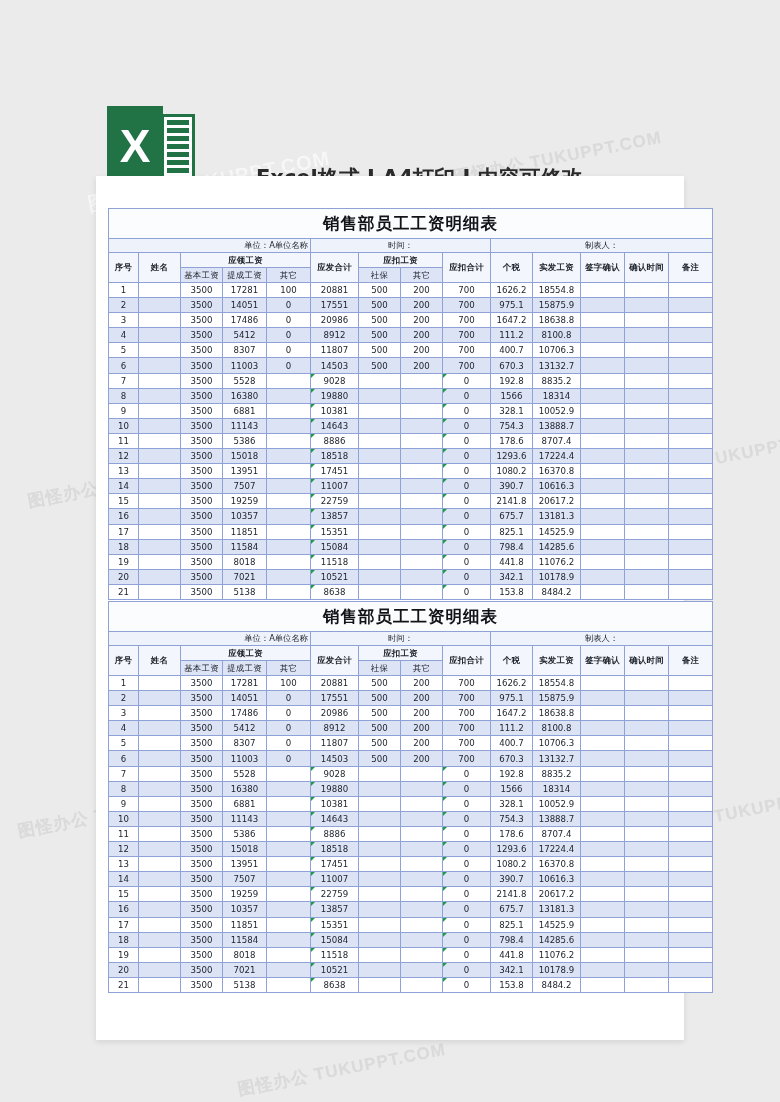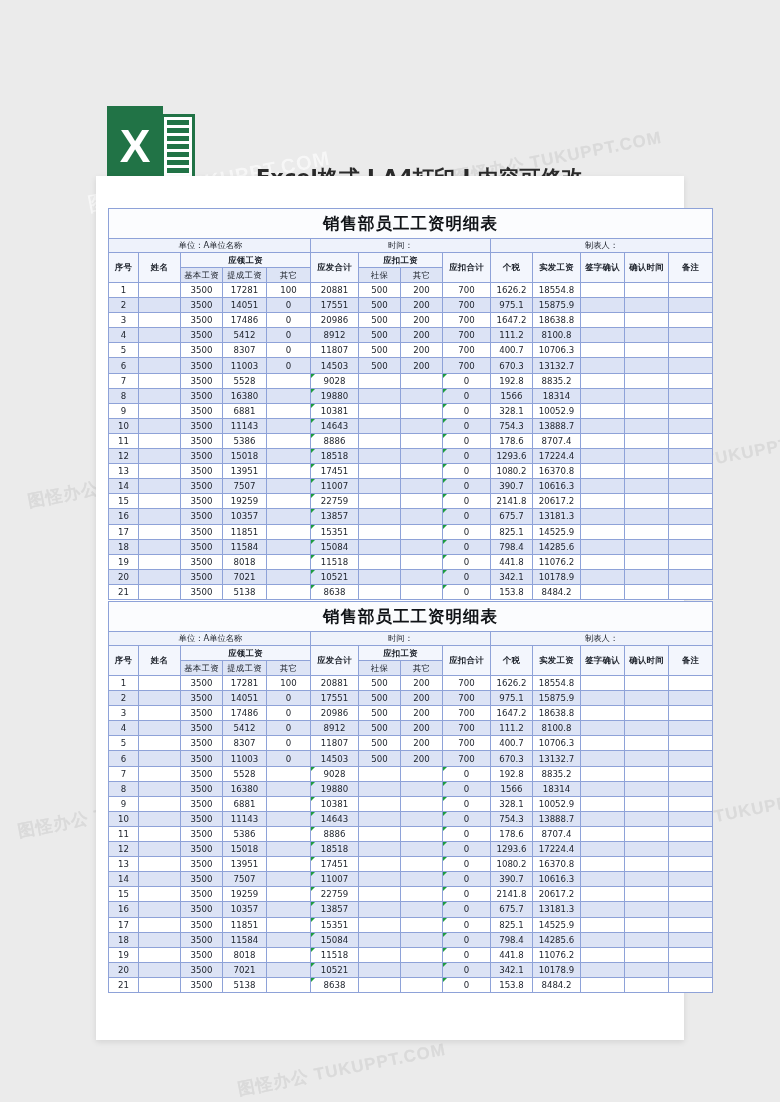--- a/index.html
+++ b/index.html
@@ -103,21 +103,21 @@
     font-size: 16.5px;
     font-weight: bold;
     letter-spacing: 1px;
     color: #101317;
   }
   tr.meta td {
     height: 14px;
     background: #eef2fb;
     font-size: 8.3px;
   }
-  tr.meta td.l { text-align: center; padding-left: 4px; }
+  tr.meta td.l { text-align: right; padding-left: 4px; }
   tr.hdr td {
     background: #f3f6fd;
     font-weight: bold;
     font-size: 8.4px;
     letter-spacing: .3px;
   }
   tr.hdr2 td {
     background: #dde4f5;
     font-weight: normal;
     font-size: 8.4px;

